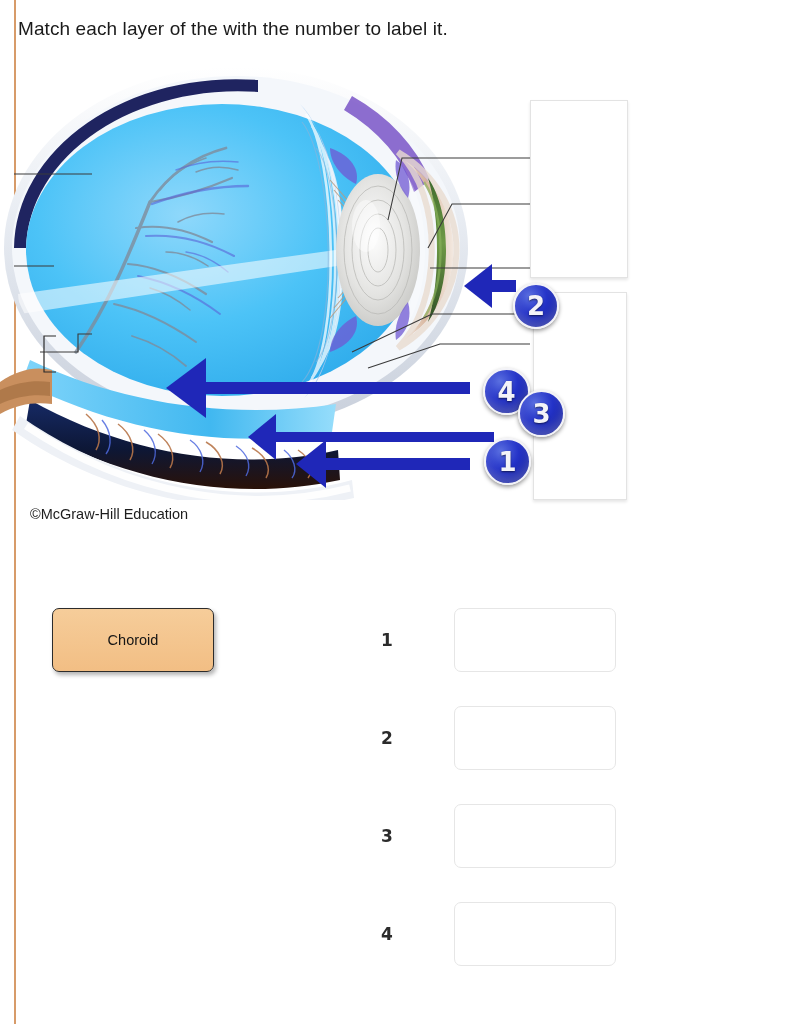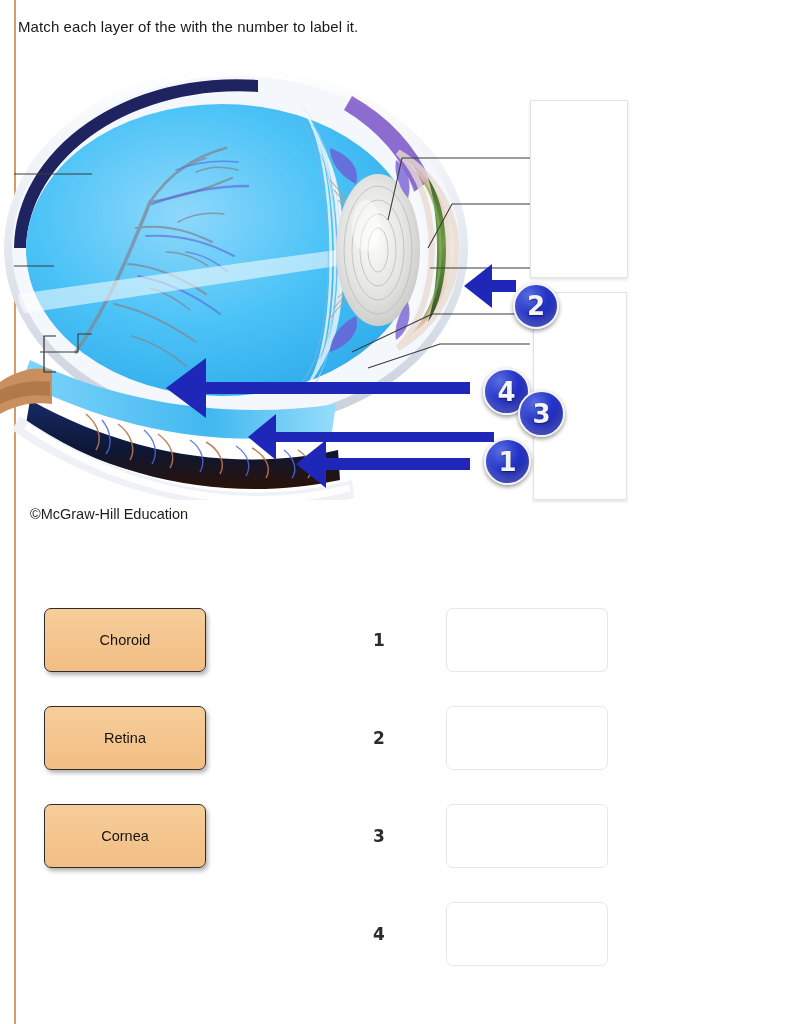--- a/index.html
+++ b/index.html
@@ -19,21 +19,21 @@
   .left-rule {
     position: absolute;
     left: 14px; top: 0;
     width: 2px; height: 1024px;
     background: #d0894f;
     opacity: .85;
   }
   .prompt {
     position: absolute;
     left: 18px; top: 18px;
-    font-size: 15px;
+    font-size: 19px;
     color: #1a1a1a;
     letter-spacing: .1px;
     white-space: nowrap;
   }
 
   
   .figure {
     position: absolute;
     left: 0; top: 52px;
     width: 650px; height: 448px;
@@ -68,21 +68,21 @@
     color: #f3f3f8;
     font-weight: 700;
     display: flex; align-items: center; justify-content: center;
     text-shadow: 0 1px 2px rgba(0,0,0,.55);
     font-family: "DejaVu Sans", sans-serif;
   }
 
   
   .match {
     position: absolute;
-    left: 4px; top: 596px;
+    left: 12px; top: 596px;
     width: 654px;
   }
   .match-row {
     position: relative;
     height: 98px;
   }
   .tile {
     position: absolute;
     left: 40px; top: 12px;
     width: 162px; height: 64px;
@@ -324,27 +324,25 @@
 
   <div class="match">
 
     <div class="match-row">
       <div class="tile">Choroid</div>
       <div class="slot-num">1</div>
       <div class="dropzone"></div>
     </div>
 
     <div class="match-row">
-      <div class="tile">Retina</div>
       <div class="slot-num">2</div>
       <div class="dropzone"></div>
     </div>
 
     <div class="match-row">
-      <div class="tile">Cornea</div>
       <div class="slot-num">3</div>
       <div class="dropzone"></div>
     </div>
 
     <div class="match-row">
       <div class="slot-num">4</div>
       <div class="dropzone"></div>
     </div>
 
   </div>

